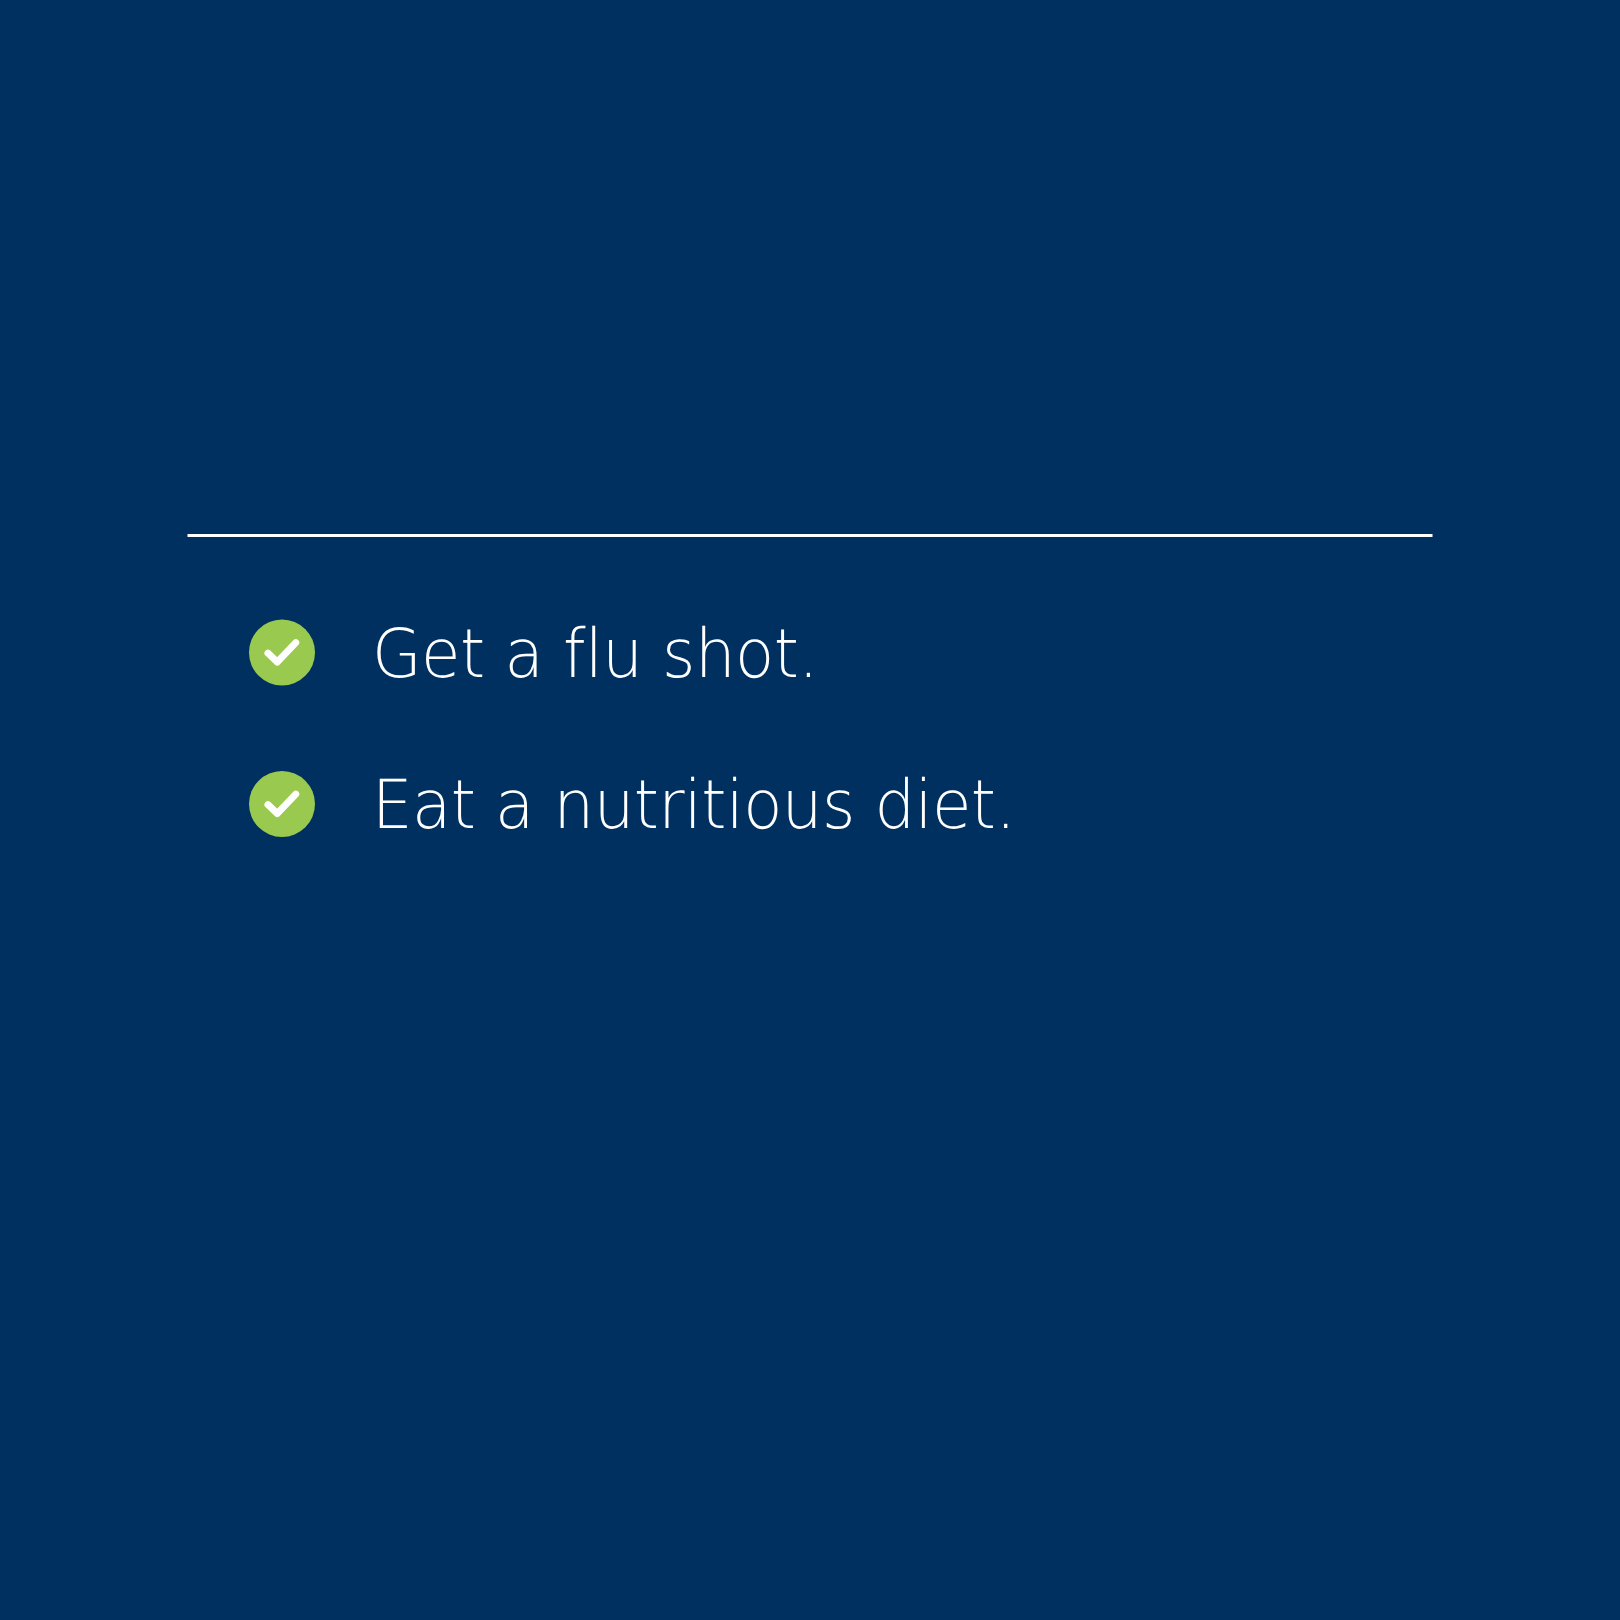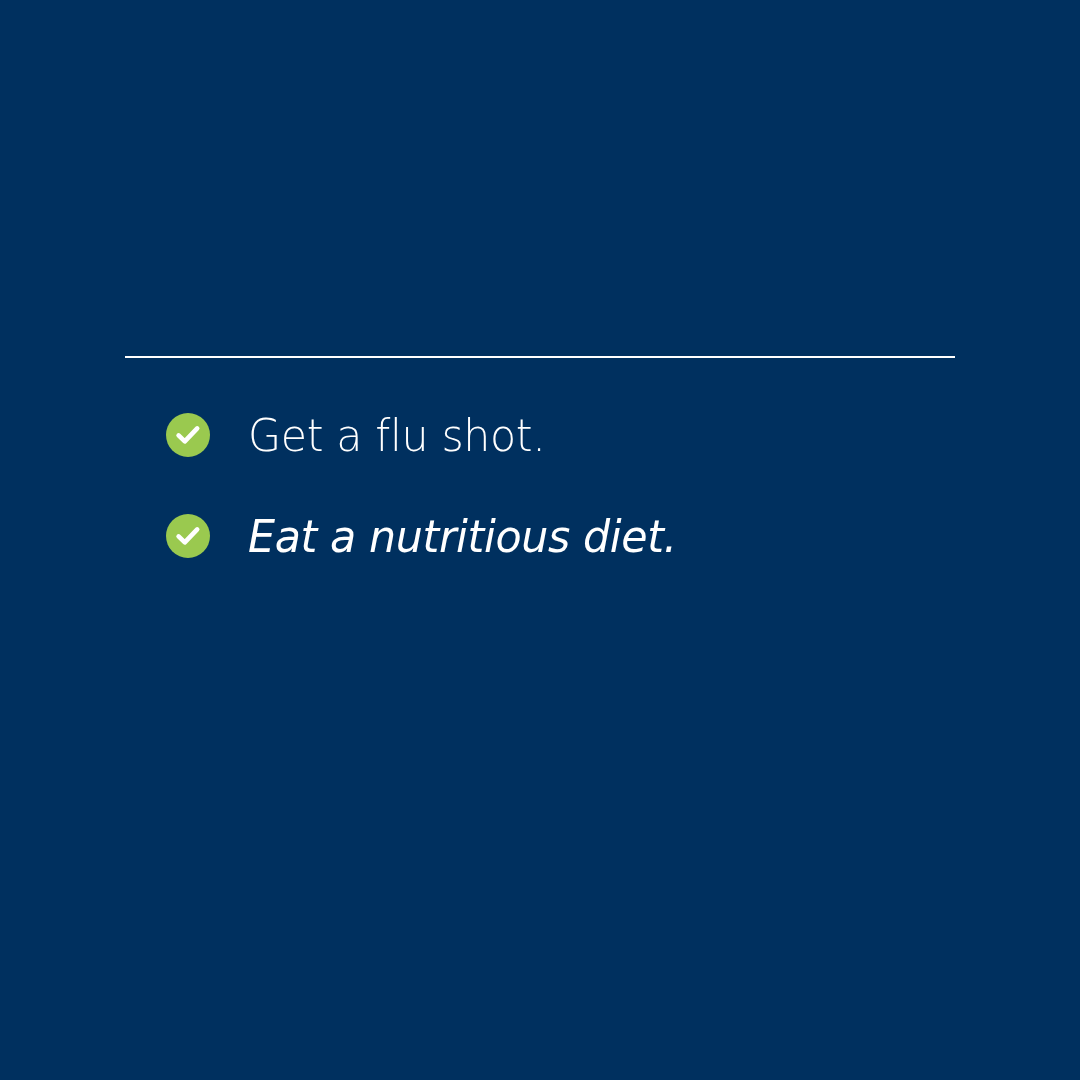--- a/index.html
+++ b/index.html
@@ -65,21 +65,20 @@
   }
   .check-row {
     position: relative;
     height: 44px;
     margin-bottom: 57px;
     display: flex;
     align-items: flex-start;
   }
   .check-row:last-child {
     margin-bottom: 0;
-    font-style: italic;
   }
   .check-badge {
     flex: 0 0 auto;
     width: 44px;
     height: 44px;
     border-radius: 50%;
     background: #9ac94f;
     display: flex;
     align-items: center;
     justify-content: center;

